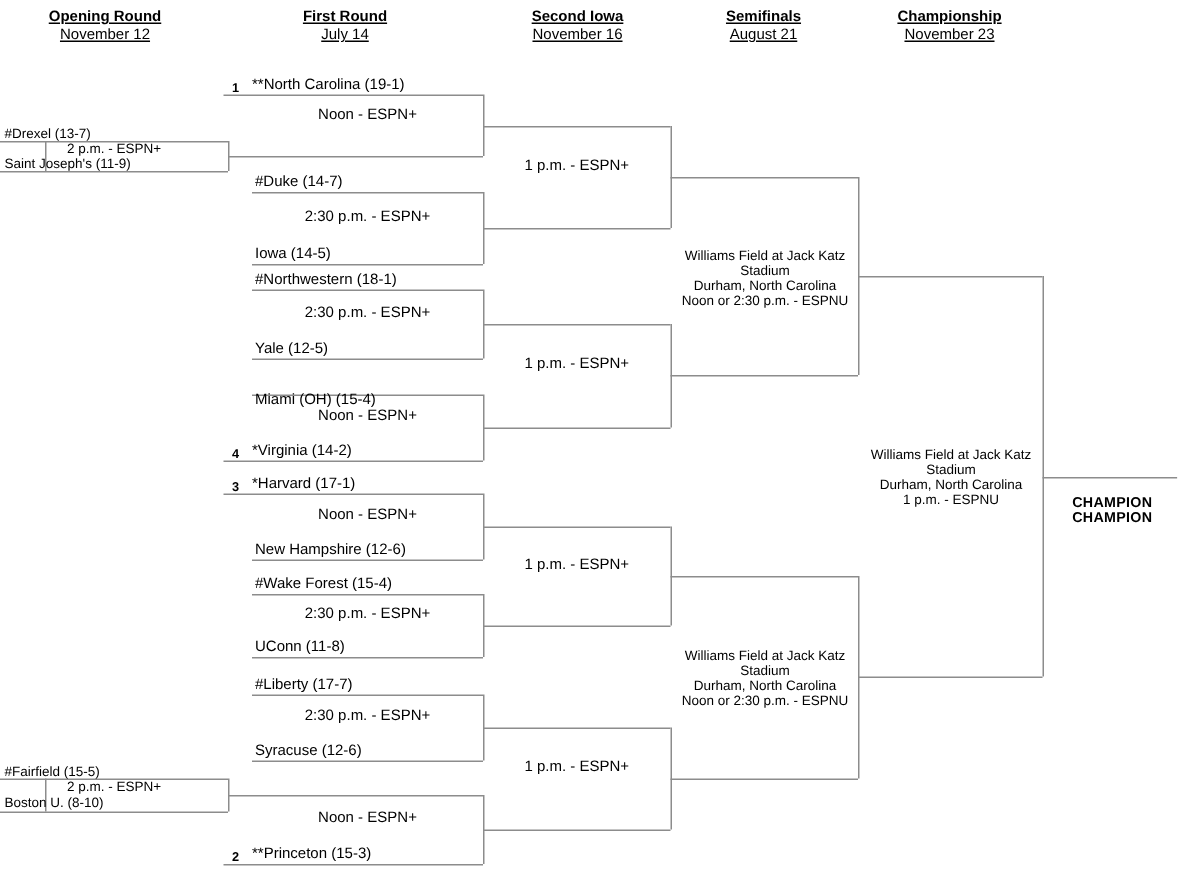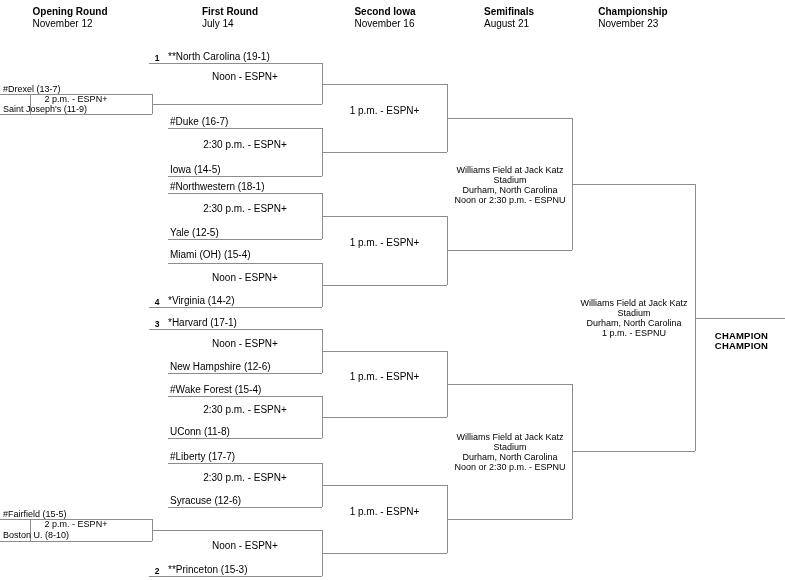--- a/index.html
+++ b/index.html
@@ -5,21 +5,21 @@
   html,body{margin:0;padding:0;background:#fff;}
   .bracket{position:relative;width:785px;height:580px;background:#ffffff;
     font-family:"Liberation Sans",sans-serif;color:#000;overflow:hidden;}
   .hl{position:absolute;height:1px;background:#8c8c8c;}
   .vl{position:absolute;width:1px;background:#8c8c8c;}
   .team{position:absolute;font-size:10px;line-height:12px;white-space:nowrap;}
   .team.open{font-size:9px;line-height:10px;}
   .time{position:absolute;font-size:10px;line-height:12px;text-align:center;white-space:nowrap;}
   .time.open{position:absolute;font-size:9px;line-height:9px;text-align:center;white-space:nowrap;}
   .seed{position:absolute;font-size:8.5px;font-weight:bold;line-height:10px;width:12px;text-align:center;}
-  .hdr{position:absolute;transform:translateX(-50%);text-align:left;white-space:nowrap;}
+  .hdr{position:absolute;transform:translateX(-50%);text-align:center;white-space:nowrap;text-decoration:underline;}
   .hdr .t{font-weight:bold;font-size:10px;line-height:12px;}
   .hdr .d{font-size:10px;line-height:11px;}
   .venue{position:absolute;font-size:9px;line-height:10px;text-align:center;}
   .champ{position:absolute;font-size:9.5px;font-weight:bold;line-height:10px;text-align:center;letter-spacing:.2px;}
 </style>
 </head>
 <body>
 
 <div class="bracket">
 
@@ -111,29 +111,29 @@
   <div class="team open" style="left:3px;top:104px">Saint Joseph's (11-9)</div>
 
   <div class="team open" style="left:3px;top:509px">#Fairfield (15-5)</div>
   <div class="time open" style="left:0;top:520px;width:152px">2 p.m. - ESPN+</div>
   <div class="team open" style="left:3px;top:530px">Boston U. (8-10)</div>
 
   <div class="seed" style="left:151px;top:53px">1</div>
   <div class="team" style="left:168px;top:51px">**North Carolina (19-1)</div>
   <div class="time" style="left:168px;top:71px;width:154px">Noon - ESPN+</div>
 
-  <div class="team" style="left:170px;top:116px">#Duke (16-7)</div>
+  <div class="team" style="left:170px;top:116px">#Duke (14-7)</div>
   <div class="time" style="left:168px;top:139px;width:154px">2:30 p.m. - ESPN+</div>
   <div class="team" style="left:170px;top:164px">Iowa (14-5)</div>
 
   <div class="team" style="left:170px;top:181px">#Northwestern (18-1)</div>
   <div class="time" style="left:168px;top:203px;width:154px">2:30 p.m. - ESPN+</div>
   <div class="team" style="left:170px;top:227px">Yale (12-5)</div>
 
-  <div class="team" style="left:170px;top:249px">Miami (OH) (15-4)</div>
+  <div class="team" style="left:170px;top:261px">Miami (OH) (15-4)</div>
   <div class="time" style="left:168px;top:272px;width:154px">Noon - ESPN+</div>
   <div class="seed" style="left:151px;top:297px">4</div>
   <div class="team" style="left:168px;top:295px">*Virginia (14-2)</div>
 
   <div class="seed" style="left:151px;top:319px">3</div>
   <div class="team" style="left:168px;top:317px">*Harvard (17-1)</div>
   <div class="time" style="left:168px;top:338px;width:154px">Noon - ESPN+</div>
   <div class="team" style="left:170px;top:361px">New Hampshire (12-6)</div>
 
   <div class="team" style="left:170px;top:384px">#Wake Forest (15-4)</div>

